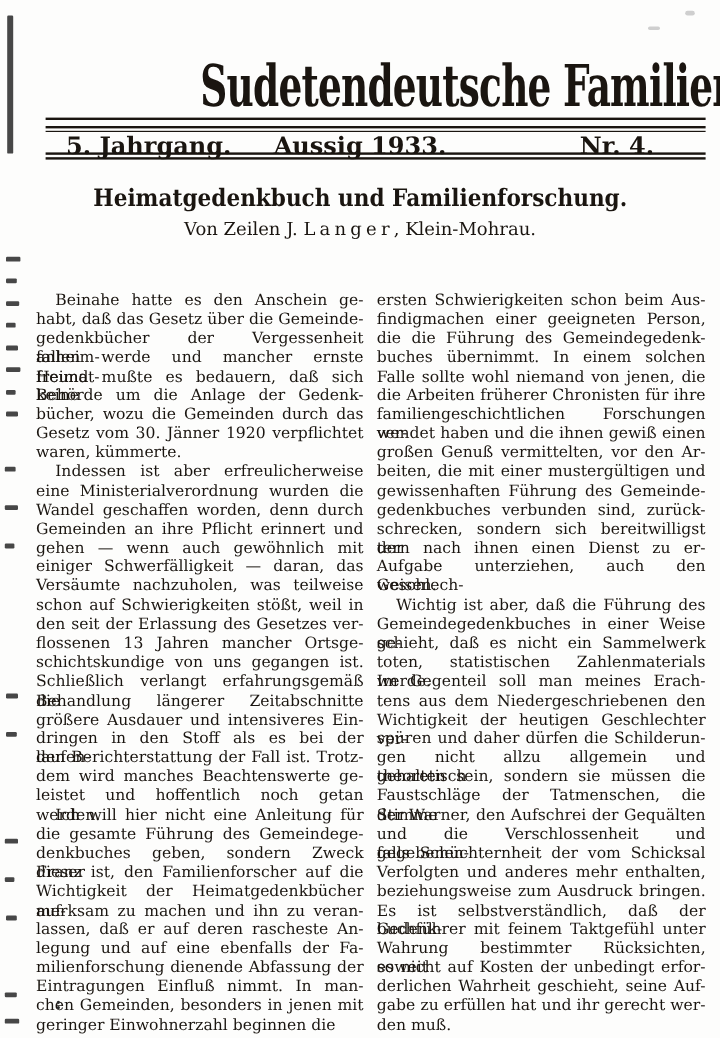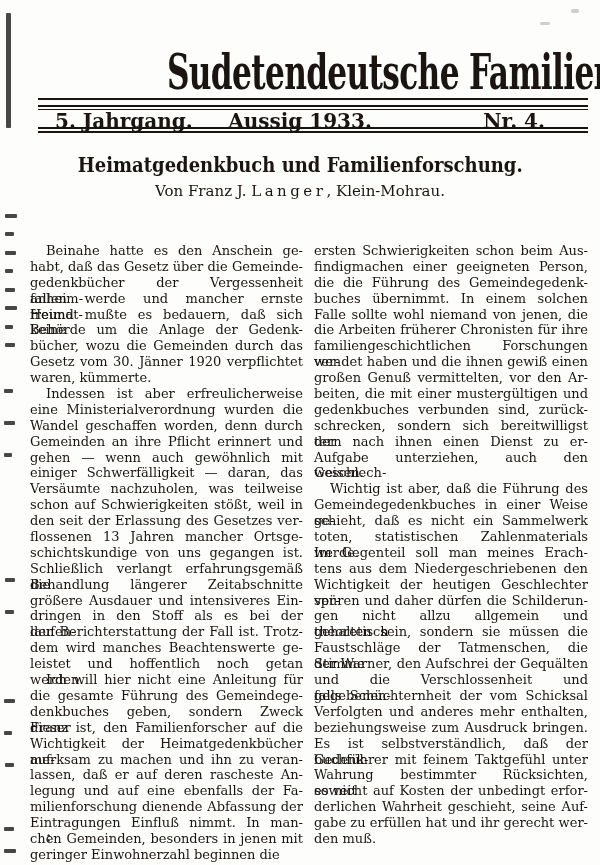--- a/index.html
+++ b/index.html
@@ -107,21 +107,21 @@
   <div class="rule ruleB2"></div>
 
   <div class="issue issue-vol">5. Jahrgang.</div>
   <div class="issue issue-place">Aussig 1933.</div>
   <div class="issue issue-num">Nr. 4.</div>
 
   <div class="art-title">
     <span class="t-inner">Heimatgedenkbuch und Familienforschung.</span>
   </div>
   <div class="byline">
-    <span>Von Franz J.</span>
+    <span>Von Zeilen J.</span>
     <span class="sperr">Langer</span><span>, Klein-Mohrau.</span>
   </div>
 
   <div class="body-cols">
     <div class="col col-left" id="col-left">
         <div class="para">
           <div class="pline indent">Beinahe hatte es den Anschein ge-</div>
           <div class="pline">habt, daß das Gesetz über die Gemeinde-</div>
           <div class="pline">gedenkbücher der Vergessenheit anheim-</div>
           <div class="pline">fallen werde und mancher ernste Heimat-</div>
@@ -171,20 +171,21 @@
           <div class="pline">ersten Schwierigkeiten schon beim Aus-</div>
           <div class="pline">findigmachen einer geeigneten Person,</div>
           <div class="pline">die die Führung des Gemeindegedenk-</div>
           <div class="pline">buches übernimmt. In einem solchen</div>
           <div class="pline">Falle sollte wohl niemand von jenen, die</div>
           <div class="pline">die Arbeiten früherer Chronisten für ihre</div>
           <div class="pline">familiengeschichtlichen Forschungen ver-</div>
           <div class="pline">wendet haben und die ihnen gewiß einen</div>
           <div class="pline">großen Genuß vermittelten, vor den Ar-</div>
           <div class="pline">beiten, die mit einer mustergültigen und</div>
+          <div class="pline">gewissenhaften Führung des Gemeinde-</div>
           <div class="pline">gedenkbuches verbunden sind, zurück-</div>
           <div class="pline">schrecken, sondern sich bereitwilligst der</div>
           <div class="pline">tern nach ihnen einen Dienst zu er-</div>
           <div class="pline">Aufgabe unterziehen, auch den Geschlech-</div>
           <div class="pline pline-last">weisen.</div>
         </div>
         <div class="para">
           <div class="pline indent">Wichtig ist aber, daß die Führung des</div>
           <div class="pline">Gemeindegedenkbuches in einer Weise ge-</div>
           <div class="pline">schieht, daß es nicht ein Sammelwerk</div>

